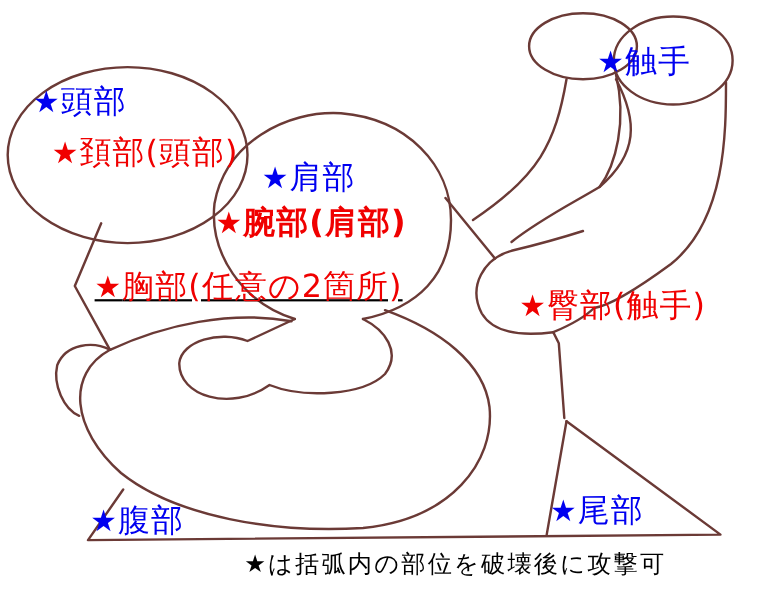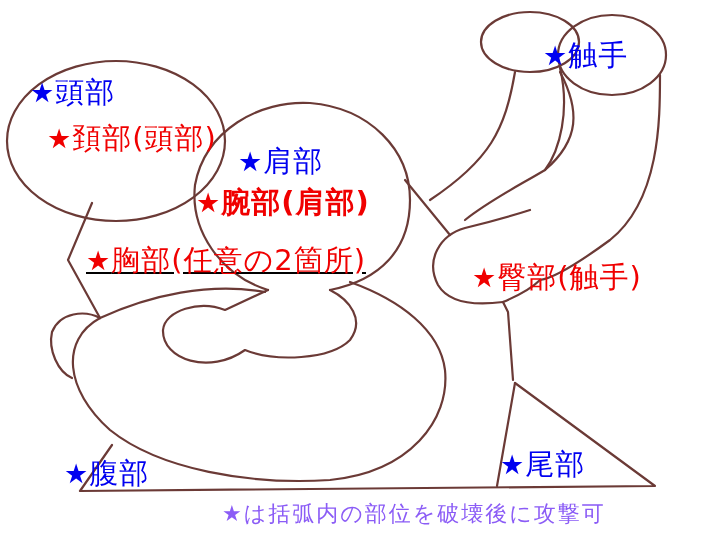--- a/index.html
+++ b/index.html
@@ -3,21 +3,21 @@
   <meta charset="utf-8">
   <style>
     html, body { margin: 0; padding: 0; background: #ffffff; }
     body { width: 704px; height: 536px; position: relative; overflow: hidden;
            font-family: "DejaVu Sans", "Liberation Sans", sans-serif; }
     svg.outline { position: absolute; left: 0; top: 0; }
     .lbl { position: absolute; white-space: nowrap; font-size: 29px; line-height: 1; letter-spacing: 1px; }
     .blue { color: #0000f0; }
     .red  { color: #f00000; }
     .star { font-size: 27px; }
-    .note { position: absolute; white-space: nowrap; font-size: 22px; line-height: 1; letter-spacing: 2px; color: #8b5cf6; }
+    .note { position: absolute; white-space: nowrap; font-size: 22px; line-height: 1; letter-spacing: 2px; color: #000000; }
   </style>
 </head>
 <body>
 
 <svg class="outline" width="704" height="536" viewBox="0 0 704 536" fill="none" stroke="#6b3a36" stroke-width="2.2" stroke-linejoin="round" stroke-linecap="round">
 
   <ellipse cx="116" cy="141" rx="109" ry="80"></ellipse>
 
   <path d="M92 203 L68 260 L100 318"></path>
 
@@ -64,20 +64,20 @@
 </div>
 <div class="lbl" style="left:86px; top:246px;text-decoration:underline;">
   <span class="star red">★</span><span class="red">胸部(任意の2箇所)</span>
 </div>
 <div class="lbl" style="left:543px; top:41px;">
   <span class="star blue">★</span><span class="blue">触手</span>
 </div>
 <div class="lbl" style="left:452px; top:263px;margin-left:20px;">
   <span class="star red">★</span><span class="red">臀部(触手)</span>
 </div>
-<div class="lbl" style="left:64px; top:459px;">
+<div class="lbl" style="left:82px; top:459px;">
   <span class="star blue">★</span><span class="blue">腹部</span>
 </div>
 <div class="lbl" style="left:500px; top:450px;text-align:right;">
   <span class="star blue">★</span><span class="blue">尾部</span>
 </div>
 
 <div class="note" style="left:222px; top:503px;">★は括弧内の部位を破壊後に攻撃可</div>
 
 </body></html>

